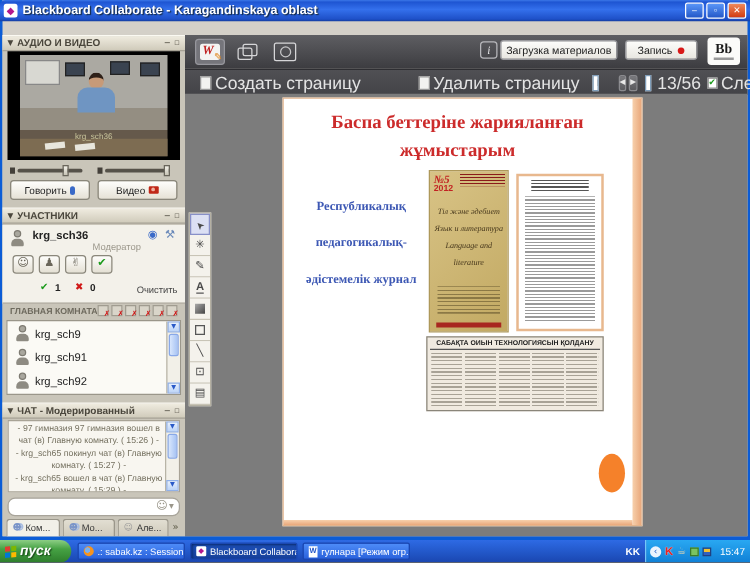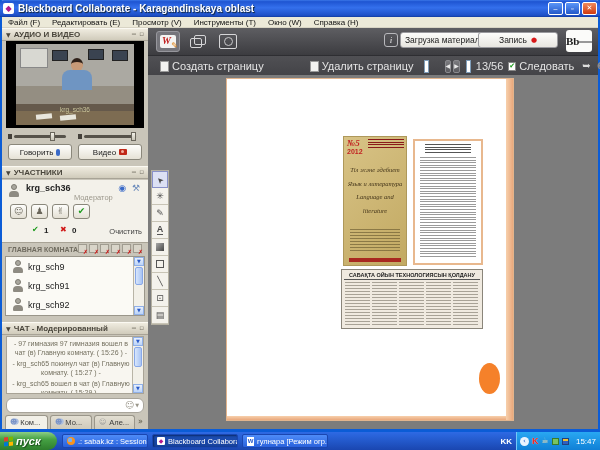--- a/index.html
+++ b/index.html
@@ -79,27 +79,27 @@
   .mode{position:absolute;top:3px;width:24px;height:21px;border-radius:3px;display:flex;align-items:center;justify-content:center;box-sizing:border-box;}
   .mode.active{background:#75757B;border:1px solid #97979D;}
   .wbico{position:relative;width:16px;height:13px;background:#F4F4F2;border-radius:2px;}
   .wbico .w{position:absolute;left:2px;top:0px;font-family:"Liberation Serif",serif;font-style:italic;font-weight:bold;font-size:10px;color:#C02020;line-height:1.2;}
   .wbico .pen{position:absolute;right:-2px;bottom:-2px;font-size:8px;color:#E08820;}
   .shico{position:relative;width:16px;height:13px;}
   .shico i{position:absolute;width:10px;height:8px;border:1px solid #D6D6D8;border-radius:2px;}
   .webico{position:relative;width:16px;height:13px;border:1px solid #D6D6D8;border-radius:2px;}
   .webico::after{content:"";position:absolute;left:4px;top:2px;width:7px;height:7px;border:1px solid #C8C8CA;border-radius:50%;}
   .topbtn{position:absolute;top:4px;height:16px;background:linear-gradient(#FDFDFB,#E8E6E0);border:1px solid #9A9A9E;border-radius:3px;font-size:8.5px;color:#222;display:flex;align-items:center;justify-content:center;gap:4px;box-sizing:border-box;padding:0 6px;white-space:nowrap;}
-  #bblogo{position:absolute;right:6px;top:2px;width:26px;height:22px;background:#FBFBF9;border-radius:3px;display:flex;align-items:center;justify-content:center;}
+  #bblogo{position:absolute;right:6px;top:2px;width:26px;height:22px;background:#FBFBF9;border-radius:3px;display:flex;flex-direction:column;align-items:center;justify-content:center;}
   #bblogo .bb{font-family:"Liberation Serif",serif;font-weight:bold;font-size:11px;color:#1A1A1A;line-height:1;}
   #bblogo .sub{width:16px;height:2px;background:#999;margin-top:1px;}
   #infob{position:absolute;top:5px;width:14px;height:14px;border:1px solid #B8B8BC;border-radius:3px;color:#E8E8EA;font-size:9px;font-family:"Liberation Serif",serif;font-style:italic;display:flex;align-items:center;justify-content:center;box-sizing:border-box;}
 
   #tbnav{position:absolute;left:146px;top:55px;width:450px;height:20px;background:linear-gradient(#505054,#434347);border-top:1px solid #2E2E32;display:flex;align-items:center;}
-  .navtxt{font-size:11px;color:#E4E4E4;white-space:nowrap;display:flex;align-items:center;gap:3px;}
+  .navtxt{font-size:14px;color:#E4E4E4;white-space:nowrap;display:flex;align-items:center;gap:3px;}
   .pageico{width:7px;height:9px;background:#F2F2F0;border:1px solid #999;}
   .combo{background:#fff;border:1px solid #7F9DB9;display:flex;align-items:center;font-size:7.5px;color:#222;box-sizing:border-box;height:13px;padding-left:3px;white-space:nowrap;overflow:hidden;}
   .combo .cbtn{margin-left:auto;min-width:11px;height:100%;background:linear-gradient(#C8DCF8,#8AB4F0);border-left:1px solid #7F9DB9;color:#1A3A8A;font-size:5px;display:flex;align-items:center;justify-content:center;}
   .navarr{width:16px;height:13px;background:linear-gradient(#7A7A7E,#5A5A5E);border:1px solid #8A8A8E;border-radius:2px;color:#E8E8E8;font-size:6px;display:flex;align-items:center;justify-content:center;box-sizing:border-box;}
   .chk{width:9px;height:9px;background:#fff;border:1px solid #888;display:flex;align-items:center;justify-content:center;font-size:7px;color:#1A9A1A;box-sizing:border-box;}
 
   
   #canvas{position:absolute;left:146px;top:75px;width:450px;height:354px;background:#7C7C7C;}
   #tools{position:absolute;left:3px;top:95px;width:16px;background:#F4F2EC;border:1px solid #B4B0A2;box-sizing:content-box;}
   .tool{width:16px;height:17px;border-bottom:1px solid #C8C4B6;display:flex;align-items:center;justify-content:center;font-size:9px;color:#4A4A4A;box-sizing:border-box;background:#F4F2EC;}
@@ -161,28 +161,20 @@
     <div id="titlebar">
       <span class="appico g">◆</span>
       <span class="ttl">Blackboard Collaborate - Karagandinskaya oblast</span>
       <span class="winbtns">
         <span class="wbtn">‒</span>
         <span class="wbtn">▫</span>
         <span class="wbtn close g">✕</span>
       </span>
     </div>
 
-    <div id="menubar">
-      <span class="mi">Файл (F)</span>
-      <span class="mi">Редактировать (E)</span>
-      <span class="mi">Просмотр (V)</span>
-      <span class="mi">Инструменты (T)</span>
-      <span class="mi">Окно (W)</span>
-      <span class="mi">Справка (H)</span>
-    </div>
 
     <div id="sidebar">
 
       <div class="phdr" style="top:0;">
         <span class="caret g">▼</span>
         <span class="cap">АУДИО И ВИДЕО</span>
         <span class="mini g">‒</span>
         <span class="mini g">▫</span>
       </div>
 
@@ -336,21 +328,21 @@
         </span>
       </div>
       <div class="mode" style="left:68px;">
         <span class="webico"></span>
       </div>
 
       <span id="infob" style="right:200px;">i</span>
       <div class="topbtn" style="right:104px;width:94px;">
         <span>Загрузка материалов</span>
       </div>
-      <div class="topbtn" style="right:40px;width:80px;justify-content:center;">
+      <div class="topbtn" style="right:40px;width:58px;justify-content:center;">
         <span>Запись</span>
         <span class="g" style="color:#D81818;font-size:7px;">●</span>
       </div>
       <div id="bblogo">
         <span class="bb">Bb</span>
         <span class="sub"></span>
       </div>
     </div>
 
     <div id="tbnav">
@@ -408,21 +400,23 @@
           </div>
         <div class="tool">
             <span class="g">▤</span>
           </div>
       </div>
 
       <div id="slide">
         <div class="stripe"></div>
         <div class="bstripe"></div>
 
-
+        <div id="stitle">Баспа беттеріне жарияланған жұмыстарым</div>
+
+        <div id="bluelbl">Республикалық педагогикалық-әдістемелік журнал</div>
 
         <div id="jcover">
           <span id="jno">№5</span>
           <span id="jyear">2012</span>
           <span id="jhdr"></span>
           <div id="jscript">
             <div>Тіл және әдебиет</div>
             <div>Язык и литература</div>
             <div>Language and literature</div>
           </div>

